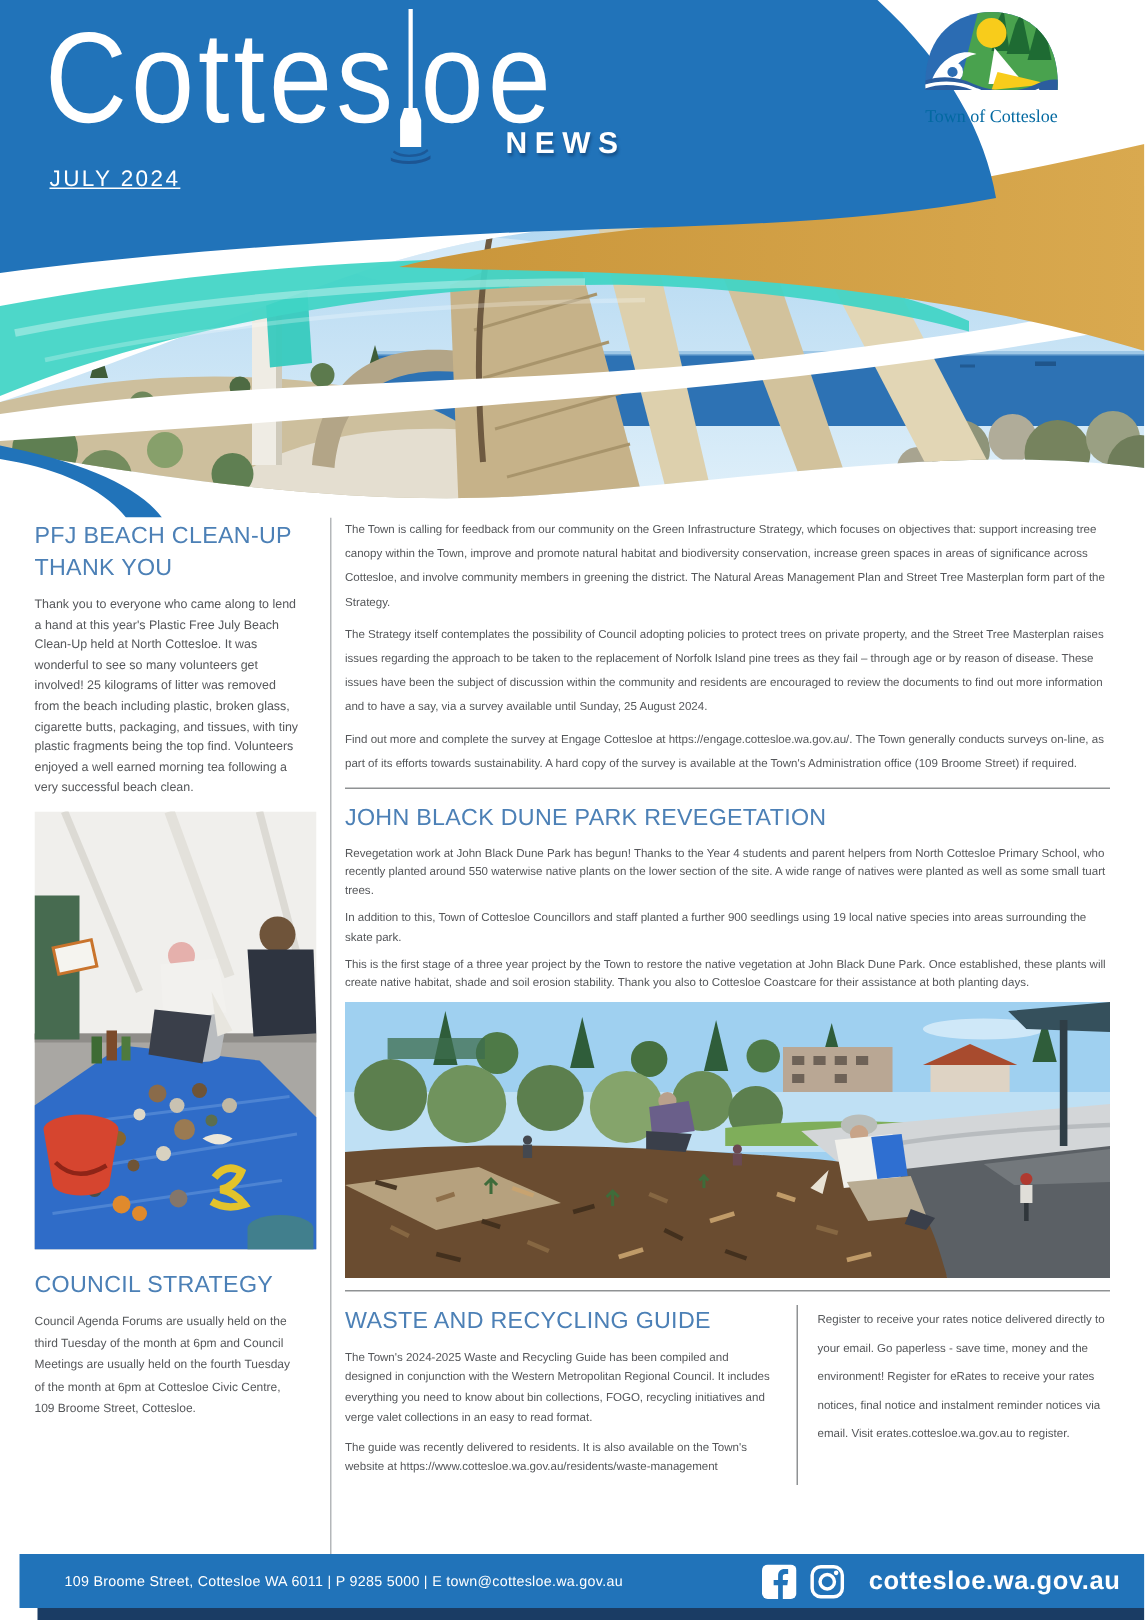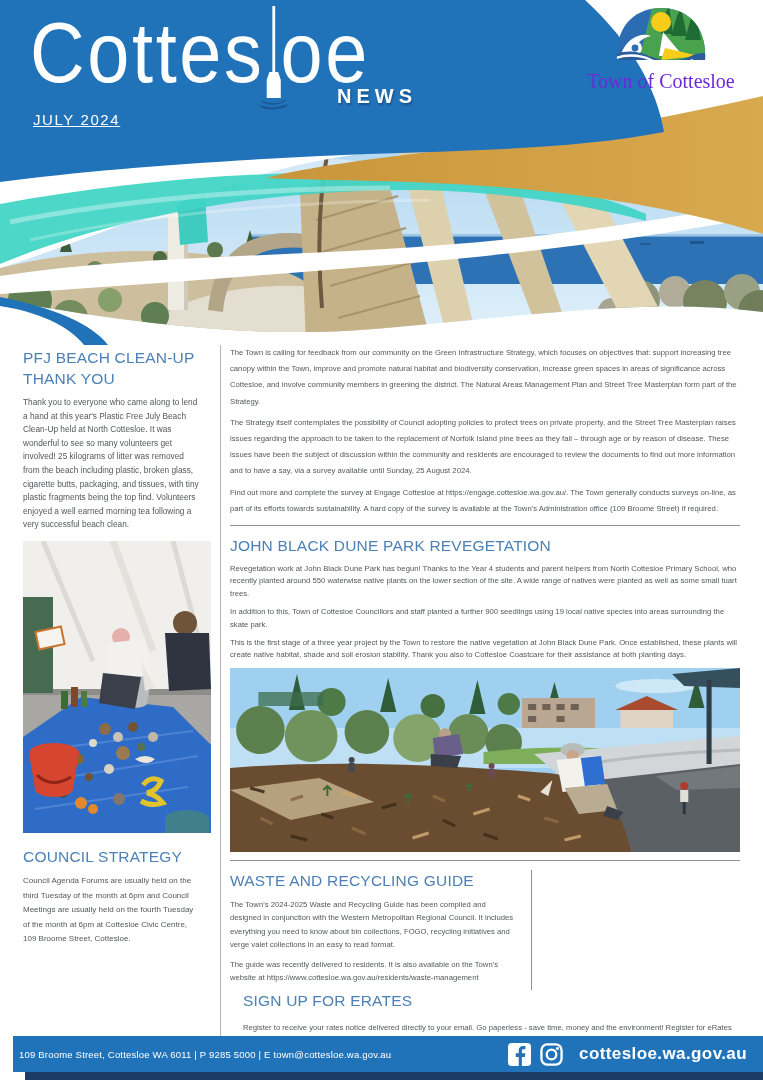--- a/index.html
+++ b/index.html
@@ -12,50 +12,50 @@
   .hero-svg { position:absolute; left:0; top:0; width:763px; height:345px; display:block; }
   .logotype { position:absolute; left:30px; top:0px; color:#fff; display:flex; align-items:flex-start;
               transform:scale(.88,1.0); transform-origin:left top; }
   .logotype .txt { font-size:86px; line-height:104px; font-weight:300; letter-spacing:3px; }
   .pylon { width:30px; height:108px; margin:6px -7px 0 -5px; flex:0 0 auto; }
   .news-badge { position:absolute; left:337px; top:85px; color:#fff; font-size:20px; font-weight:bold;
                 letter-spacing:5px; text-shadow:1px 2px 2px rgba(10,40,80,.45); }
   .issue-date { position:absolute; left:33px; top:111px; color:#fff; font-size:15px; letter-spacing:1.6px;text-decoration:underline; }
   .org-logo { position:absolute; right:14px; top:4px; width:176px; text-align:center; }
   .org-logo svg { display:block; margin:0 auto; }
-  .org-caption { font-family:"Liberation Serif", serif; font-size:20px; color:#6d28d9; margin-top:2px; }
+  .org-caption { font-family:"Liberation Serif", serif; font-size:12px; color:#0369a1; margin-top:2px; }
 
   
   main { display:flex; padding:0 23px; height:691px; overflow:hidden; }
   .col-left { width:198px; padding-right:19px; border-right:1px solid #b4b7ba; flex:0 0 auto; }
   .col-right { flex:1 1 auto; padding-left:9px; min-width:0; }
 
   .section-title { color:#4c80b6; font-size:15.5px; font-weight:400; letter-spacing:.2px; line-height:21px; margin:0 0 7px; }
   .col-left .section-title { margin-top:2px; }
   p { color:#55575a; }
 
   .pfj p { font-size:8.3px; line-height:13.6px; }
   .photo-left { width:188px; height:292px; margin:9px 0 13px; display:block; }
   .council p { font-size:8px; line-height:14.6px; margin-bottom:7px; }
 
   .green p { font-size:7.7px; line-height:16.2px; margin-bottom:5px; }
   .dune p  { font-size:7.7px; line-height:12.4px; margin-bottom:6px; }
   .rule { border:0; border-top:1px solid #8f9294; margin:8px 0 9px; }
   .photo-dune { width:100%; height:184px; margin:1px 0 8px; display:block; }
 
-  .bottom-cols { display:flex;flex-direction:column; }
+  .bottom-cols { display:flex; }
   .waste { width:302px; padding-right:14px; flex:0 0 auto; border-right:1px solid #8f9294; }
   .erates { flex:1 1 auto; padding-left:13px; min-width:0; }
   .waste p { font-size:7.7px; line-height:13.4px; margin-bottom:6px; }
   .erates p { font-size:7.7px; line-height:19px; }
 
   
   footer { position:absolute; left:0; right:0; bottom:0; height:44px; }
   .footer-bar { position:absolute; left:13px; right:0; top:0; height:36px; background:#2173b9;
-                display:flex; align-items:center; padding:0 16px 0 6px; color:#fff; }
+                display:flex; align-items:center; padding:0 16px 0 30px; color:#fff; }
   .footer-address { font-size:9.5px; letter-spacing:.2px; flex:1 1 auto; }
   .footer-social { display:flex; align-items:center; gap:9px; margin-right:16px; }
   .footer-social svg { display:block; }
   .footer-site { font-size:17px; font-weight:bold; letter-spacing:.4px; }
   .navy-strip { position:absolute; left:25px; right:0; bottom:0; height:8px; background:#1a3c64; }
 </style>
 </head>
 <body>
 
 <div class="page">
@@ -346,21 +346,20 @@
 
       <hr class="rule">
 
       <div class="bottom-cols">
         <section class="waste">
           <h2 class="section-title">WASTE AND RECYCLING GUIDE</h2>
           <p>The Town's 2024-2025 Waste and Recycling Guide has been compiled and designed in conjunction with the Western Metropolitan Regional Council. It includes everything you need to know about bin collections, FOGO, recycling initiatives and verge valet collections in an easy to read format.</p>
           <p>The guide was recently delivered to residents. It is also available on the Town's website at https://www.cottesloe.wa.gov.au/residents/waste-management</p>
         </section>
         <section class="erates">
-          <h2 class="section-title">SIGN UP FOR ERATES</h2>
           <p>Register to receive your rates notice delivered directly to your email.  Go paperless - save time, money and the environment! Register for eRates to receive your rates notices, final notice and instalment reminder notices via email. Visit erates.cottesloe.wa.gov.au to register.</p>
         </section>
       </div>
 
     </div>
   </main>
 
   <footer>
     <div class="footer-bar">
       <div class="footer-address">109 Broome Street, Cottesloe WA 6011 | P 9285 5000 | E town@cottesloe.wa.gov.au</div>

